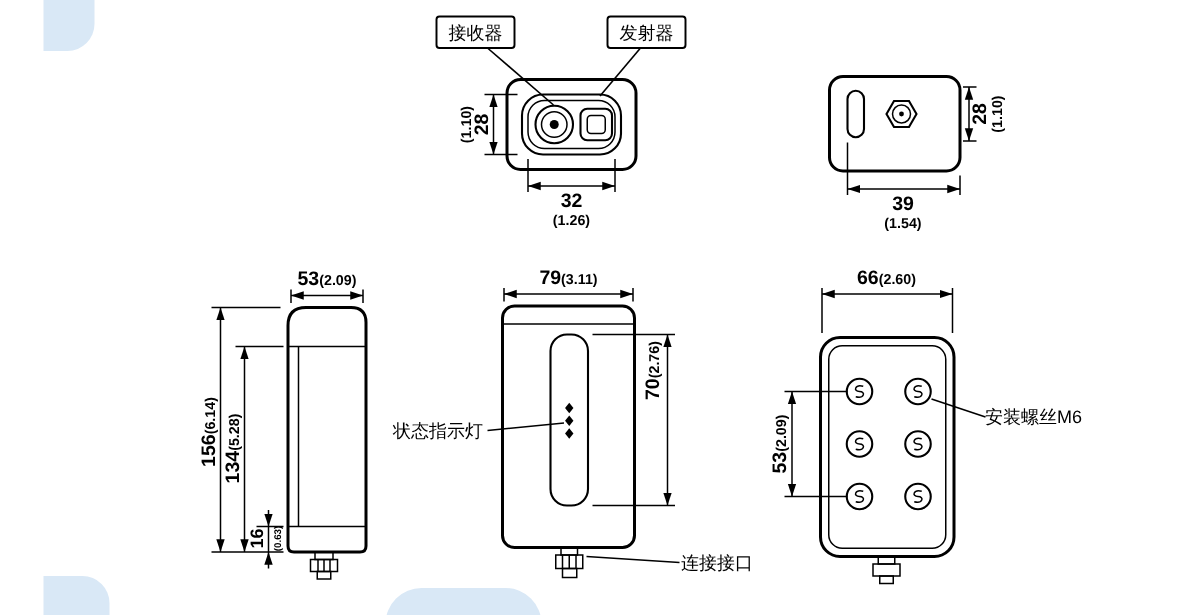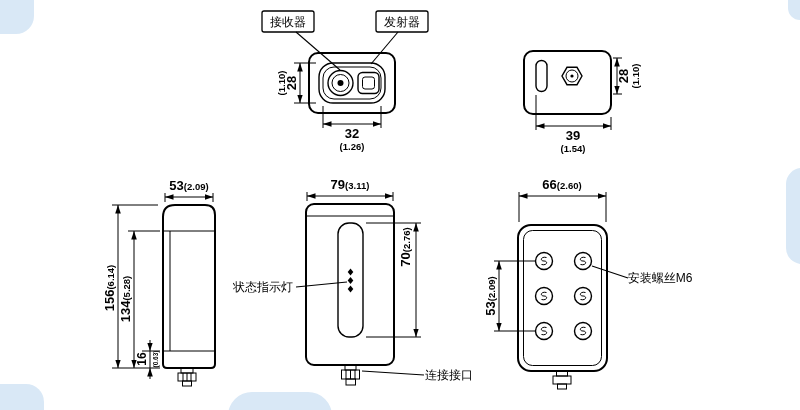--- a/index.html
+++ b/index.html
@@ -1,16 +1,16 @@
 <!DOCTYPE html>
 <html><head>
 <meta charset="utf-8">
 <style>
   html,body{margin:0;padding:0;background:#fff;width:800px;height:410px;overflow:hidden;}
-  .stage{position:relative;width:688px;height:410px;background:#fff;}
+  .stage{position:relative;width:688px;height:410px;background:#fff;padding-left:29px;}
   svg{display:block;}
   .blob{fill:#d9e8f6;}
   .outline{fill:none;stroke:#000;stroke-width:2;}
   .med{fill:none;stroke:#000;stroke-width:1.4;}
   .thin{fill:none;stroke:#000;stroke-width:1;}
   .dl{fill:none;stroke:#000;stroke-width:1;}
   .el{fill:none;stroke:#000;stroke-width:1;}
   .leader{fill:none;stroke:#000;stroke-width:1.1;}
   .mm{font-family:"Liberation Sans",sans-serif;font-weight:700;font-size:13px;fill:#000;}
   .mm-s{font-family:"Liberation Sans",sans-serif;font-weight:700;font-size:12px;fill:#000;}

